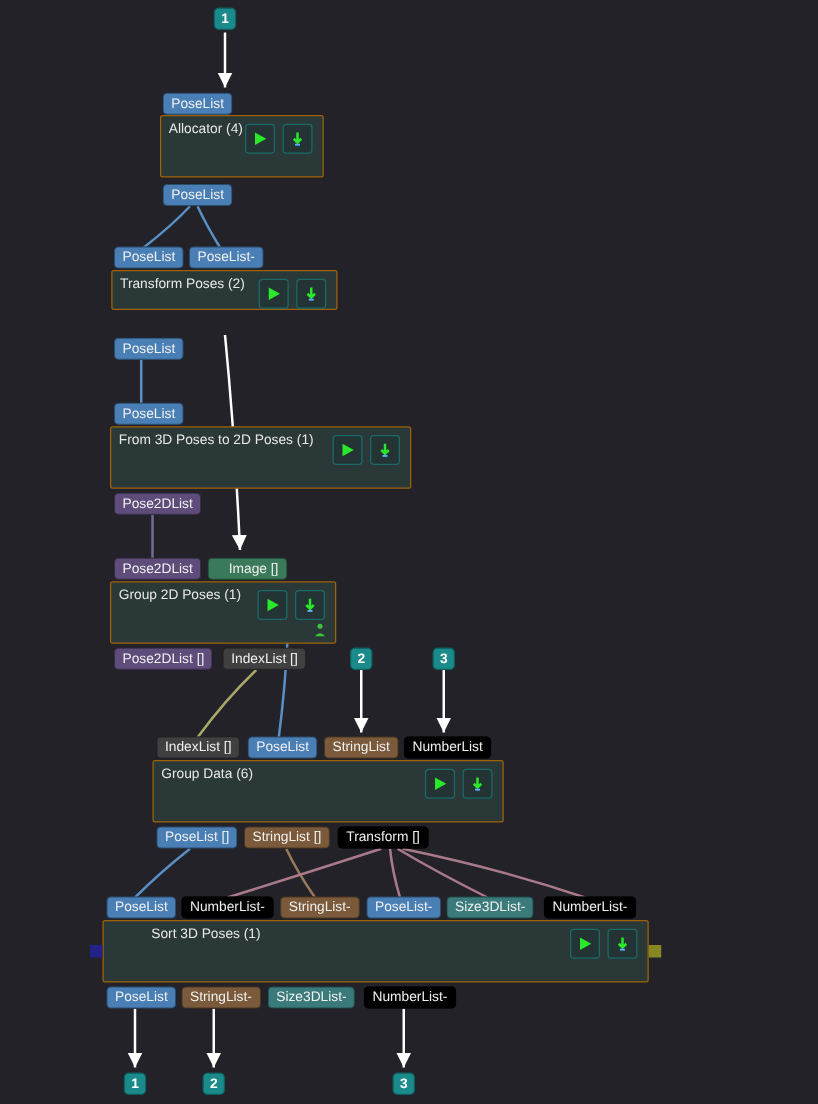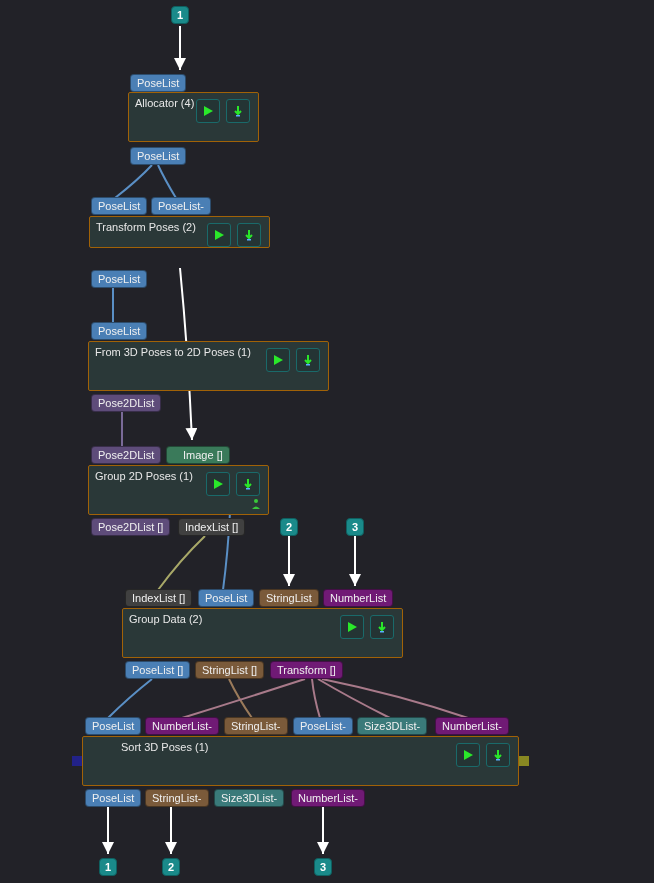--- a/index.html
+++ b/index.html
@@ -13,21 +13,21 @@
     border: 1px solid rgba(0,0,0,0.4);
     color: #f0f0f0;
     font-size: 11px;
     white-space: nowrap;
   }
   .port.blue { background: #4a7fb5; }
   .port.purple { background: #5e4c7a; }
   .port.olive { background: #404040; }
   .port.green { background: #3a7a5a; }
   .port.brown { background: #7a5a3a; }
-  .port.rose { background: #701a75; }
+  .port.rose { background: #000000; }
   .port.teal { background: #3a7a7a; }
   .node {
     position: absolute;
     background: #2a3838;
     border: 1px solid #a16207;
     border-radius: 2px;
   }
   .node-title {
     color: #e8e8e8;
     padding: 4px 6px;
@@ -218,21 +218,21 @@
     </div>
 <div class="numtag" style="left:346px; top:518px;">
       <span>3</span>
     </div>
 
 <div class="port olive" style="left:125px; top:589px;"><span>IndexList []</span></div>
 <div class="port blue" style="left:198px; top:589px;"><span>PoseList</span></div>
 <div class="port brown" style="left:259px; top:589px;"><span>StringList</span></div>
 <div class="port rose" style="left:323px; top:589px;"><span>NumberList</span></div>
 <div class="node" style="left:122px; top:608px; width:281px; height:50px;">
-  <div class="node-title">Group Data (2)</div>
+  <div class="node-title">Group Data (6)</div>
   <div class="node-actions">
     <div class="btn btn-play">
           <svg viewBox="0 0 12 12">
             <path d="M2,1 L11,6 L2,11 Z" fill="#2ae82a"></path>
           </svg>
         </div>
     <div class="btn btn-down">
           <svg viewBox="0 0 12 12">
             <path d="M6,1 L6,8 M3,6 L6,9 L9,6" stroke="#2ae82a" stroke-width="2" fill="none"></path>
             <rect x="4" y="10" width="4" height="1.5" fill="#5ab0ff"></rect>

